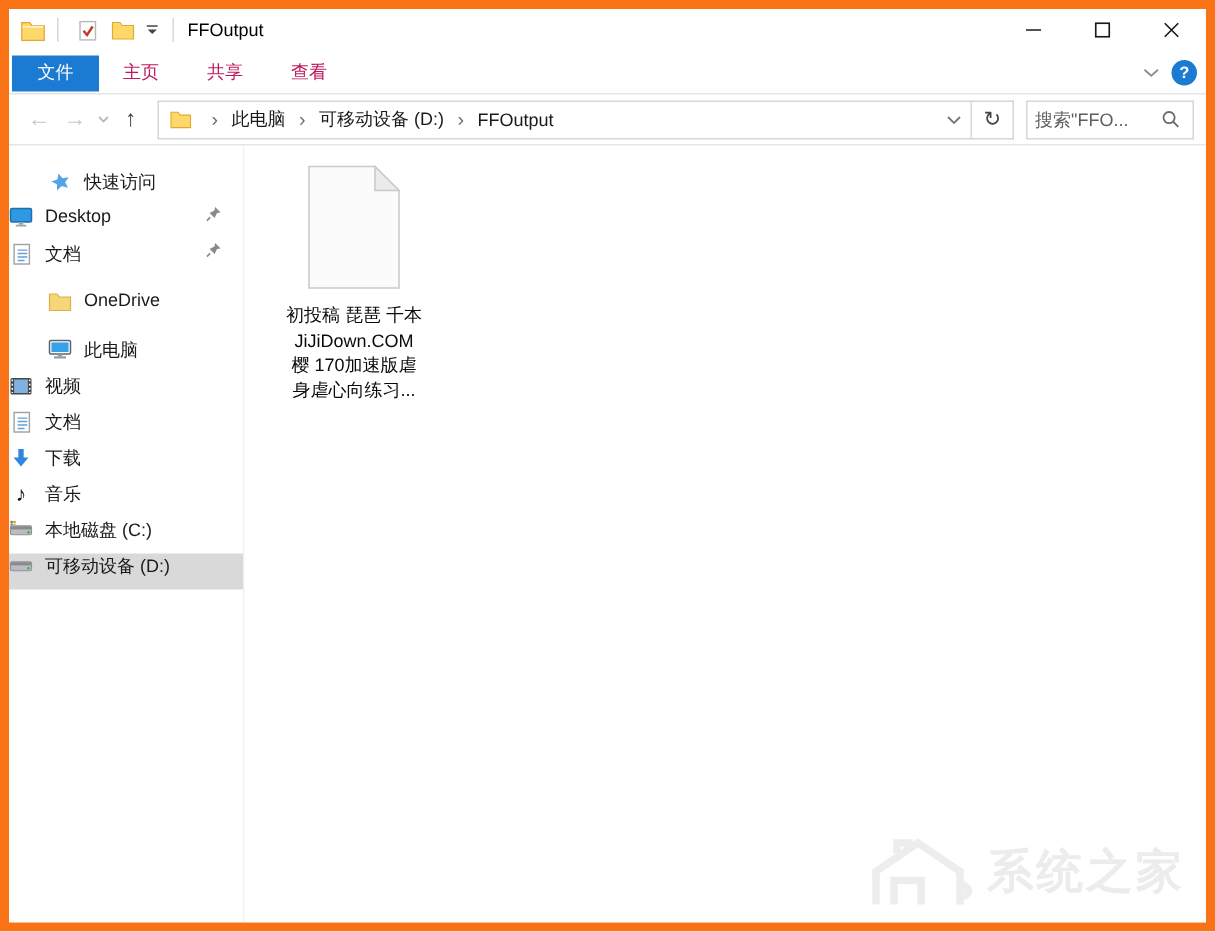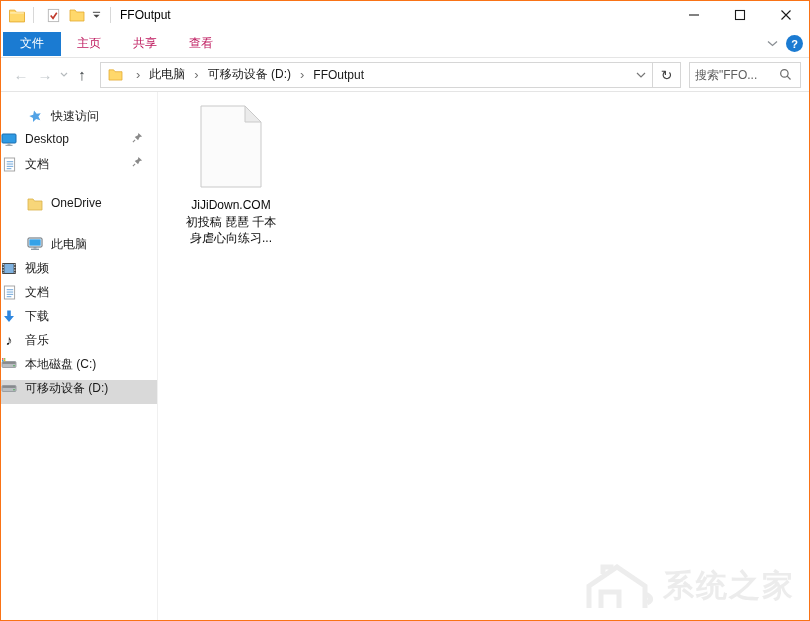--- a/index.html
+++ b/index.html
@@ -1,20 +1,20 @@
 <!DOCTYPE html>
 <html><head>
 <meta charset="utf-8">
 <style>
   * { margin:0; padding:0; box-sizing:border-box; }
   html,body { background:#fff; }
   body { font-family:"Liberation Sans","DejaVu Sans",sans-serif; color:#1a1a1a; }
   .window {
     width:810px; height:621px; background:#fff;
-    border:1px solid #f97316; position:relative;
+    border:6px solid #f97316; position:relative;
     display:flex; flex-direction:column; overflow:hidden;
   }
   svg { display:block; }
 
   
   .titlebar { height:28px; display:flex; align-items:center; flex:none; }
   .titlebar .app-icon { margin-left:7px; }
   .tb-sep { width:1px; height:16px; background:#d8d8d8; margin:0 7px; }
   .qat-btn { width:24px; height:22px; display:flex; align-items:center; justify-content:center; }
   .qat-drop { width:14px; height:22px; display:flex; align-items:center; justify-content:center; }
@@ -47,21 +47,21 @@
   .search-box input { border:none; outline:none; width:84px; font-size:12px; font-family:inherit; color:#333; }
   .search-box input::placeholder { color:#5f5f5f; opacity:1; }
 
   
   .main { flex:1; display:flex; overflow:hidden; }
   .sidebar { width:157px; flex:none; padding-top:16px; border-right:1px solid #f0f0f0; }
   .side-item { height:24px; display:flex; align-items:flex-start; font-size:12px; color:#1a1a1a; padding-right:6px; }
   .side-item .si-icon { width:16px; height:16px; flex:none; display:flex; align-items:center; justify-content:center; margin-right:8px; }
   .lvl0 { padding-left:26px; }
   .lvl1 { }
-  .gap-top { margin-top:16px; }
+  .gap-top { margin-top:8px; }
   .side-item.selected { background:#d9d9d9; }
   .pin { margin-left:auto; margin-right:8px; }
   .note-glyph { font-size:14px; color:#111; }
 
   .content { flex:1; position:relative; background:#fff; }
   .file-item { position:absolute; left:12px; top:13px; width:122px; text-align:center; }
   .file-icon { margin:0 auto; width:62px; height:83px; }
   .file-label { margin-top:9px; font-size:12px; line-height:16.5px; color:#0a0a0a; }
   .file-label span { display:block; white-space:nowrap; }
 
@@ -320,22 +320,23 @@
 
     <div class="content">
       <div class="file-item">
         <div class="file-icon">
           <svg width="62" height="83" viewBox="0 0 62 83">
               <path d="M1 1h44l16 16v65H1z" fill="#fbfbfb" stroke="#c9c9c9"></path>
               <path d="M45 1l16 16H45z" fill="#ebebeb" stroke="#c9c9c9"></path>
             </svg>
         </div>
         <div class="file-label">
+          <span>初投稿 琵琶 千本</span>
           <span>JiJiDown.COM</span>
-          <span>初投稿 琵琶 千本</span>
+          <span>樱 170加速版虐</span>
           <span>身虐心向练习...</span>
         </div>
       </div>
 
       <div class="watermark">
         <span>
           <svg width="78" height="52" viewBox="0 0 78 52" fill="none" stroke="#ededed" stroke-width="5">
               <path d="M8 48V26L36 7l28 19v22"></path>
               <path d="M22 14V7h8v3"></path>
               <path d="M20 48V32h18v16"></path>

